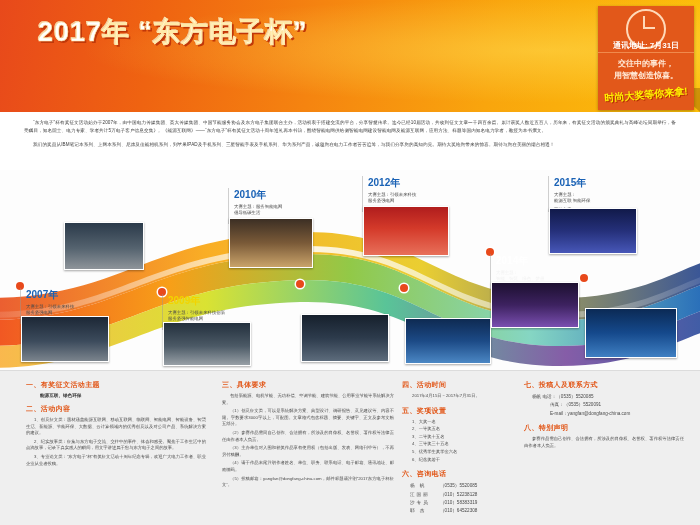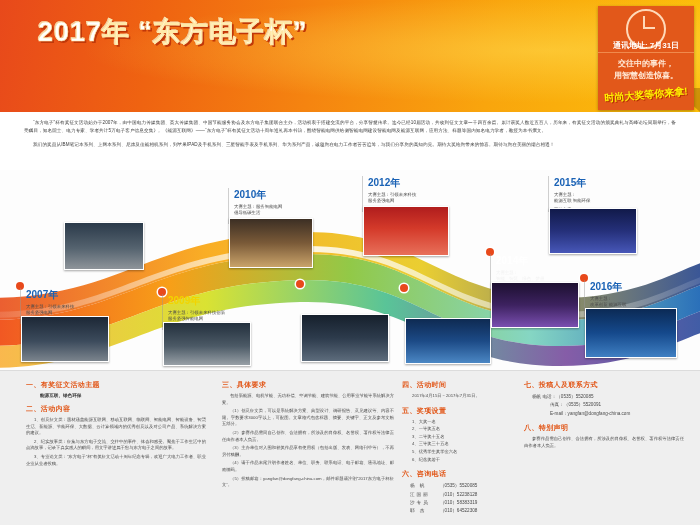--- a/index.html
+++ b/index.html
@@ -217,26 +217,20 @@
       <div class="yr" style="color:#fff;">2014年</div>
       <div class="lbl" style="color:#f2f2f2;">大赛主题：
 智能、智慧、绿色、梦想</div>
       <div class="cnt" style="color:#f2f2f2;">获奖文章：56</div>
     </div>
     <div class="photo" style="left:491px;top:112px;width:86px;height:44px;">
       <div class="ph-in" style="background:linear-gradient(180deg,#1d1030,#3d2260 50%,#7a4fb0);"></div>
     </div>
 
     <div class="dot" style="left:580px;top:104px;background:#e8491b;"></div>
-    <div class="card" style="left:584px;top:110px;width:90px;">
-      <div class="yr" style="color:#1a62b5;">2016年</div>
-      <div class="lbl">大赛主题：
-改革创新 能源互联</div>
-      <div class="cnt">获奖文章：56</div>
-    </div>
     <div class="photo" style="left:585px;top:138px;width:90px;height:48px;">
       <div class="ph-in" style="background:linear-gradient(180deg,#0b2a55,#15498c 50%,#3f7fc2);"></div>
     </div>
   </div>
 
   <div class="panel">
     <div class="cols">
 
       <div class="col c1">
         <div class="sec-h">一、有奖征文活动主题</div>

